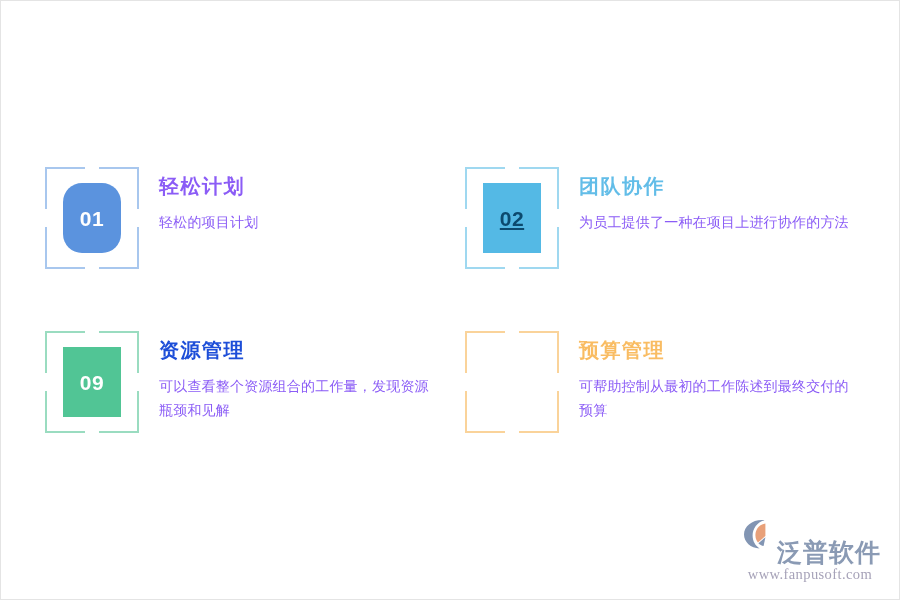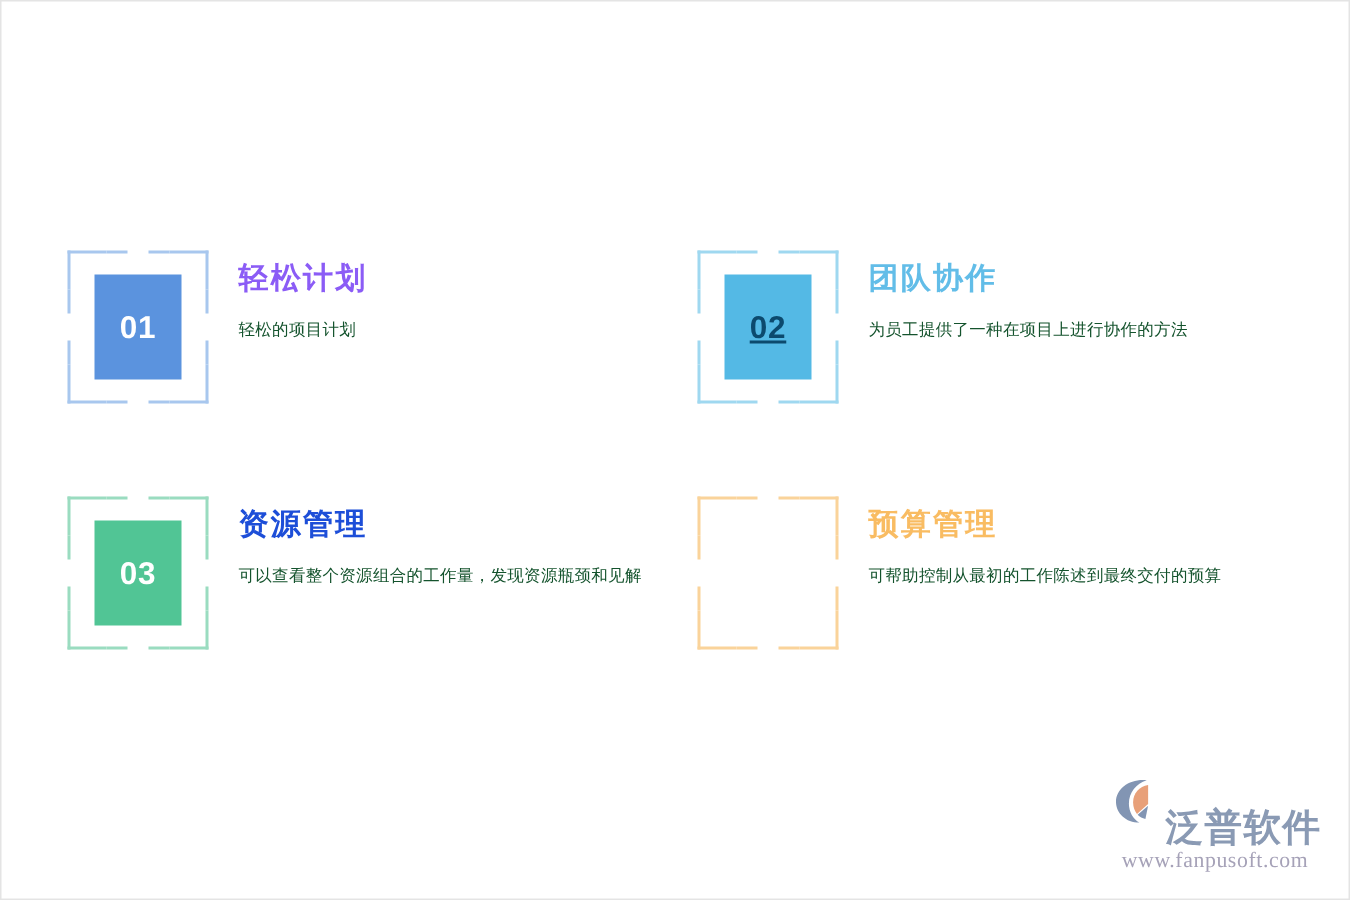--- a/index.html
+++ b/index.html
@@ -104,22 +104,22 @@
   }
   .feature-title {
     font-size: 20px;
     font-weight: bold;
     letter-spacing: 1.5px;
     line-height: 1.1;
     margin: 0 0 14px 0;
     white-space: nowrap;
   }
   .feature-desc {
-    font-size: 11px;
-    color: #14532d;
+    font-size: 14px;
+    color: #8b5cf6;
     line-height: 1.68;
     margin: 0;
     letter-spacing: 0.2px;
   }
 
   
   .logo {
     position: absolute;
     right: 18px;
     bottom: 18px;
@@ -170,21 +170,21 @@
           <span class="bracket bl" style="border-color: rgb(168, 199, 238);"></span>
           <span class="bracket br" style="border-color: rgb(168, 199, 238);"></span>
           <span class="edge top a"></span>
           <span class="edge top b"></span>
           <span class="edge bottom a"></span>
           <span class="edge bottom b"></span>
           <span class="edge left a"></span>
           <span class="edge left b"></span>
           <span class="edge right a"></span>
           <span class="edge right b"></span>
-          <div class="number-box" style="background: rgb(91, 147, 222); color: rgb(255, 255, 255);">01</div>
+          <div class="number-box" style="background: rgb(91, 147, 222); color: rgb(255, 255, 255); border-radius: 19px;">01</div>
         </div>
         <div class="text-block">
           <h3 class="feature-title" style="color: #8b5cf6;">轻松计划</h3>
           <p class="feature-desc">轻松的项目计划</p>
         </div>
       </div>
 
       <div class="feature-card">
         <div class="badge-wrap" id="badge-1" style="color: rgb(159, 216, 240);">
           <span class="bracket tl" style="border-color: rgb(159, 216, 240);"></span>
@@ -218,21 +218,21 @@
           <span class="bracket bl" style="border-color: rgb(154, 220, 192);"></span>
           <span class="bracket br" style="border-color: rgb(154, 220, 192);"></span>
           <span class="edge top a"></span>
           <span class="edge top b"></span>
           <span class="edge bottom a"></span>
           <span class="edge bottom b"></span>
           <span class="edge left a"></span>
           <span class="edge left b"></span>
           <span class="edge right a"></span>
           <span class="edge right b"></span>
-          <div class="number-box" style="background: rgb(81, 197, 149); color: rgb(255, 255, 255);">03</div>
+          <div class="number-box" style="background: rgb(81, 197, 149); color: rgb(255, 255, 255);">09</div>
         </div>
         <div class="text-block">
           <h3 class="feature-title" style="color: #1d4ed8;">资源管理</h3>
           <p class="feature-desc">可以查看整个资源组合的工作量，发现资源瓶颈和见解</p>
         </div>
       </div>
 
       <div class="feature-card">
         <div class="badge-wrap" id="badge-3" style="color: rgb(250, 211, 154);">
           <span class="bracket tl" style="border-color: rgb(250, 211, 154);"></span>

